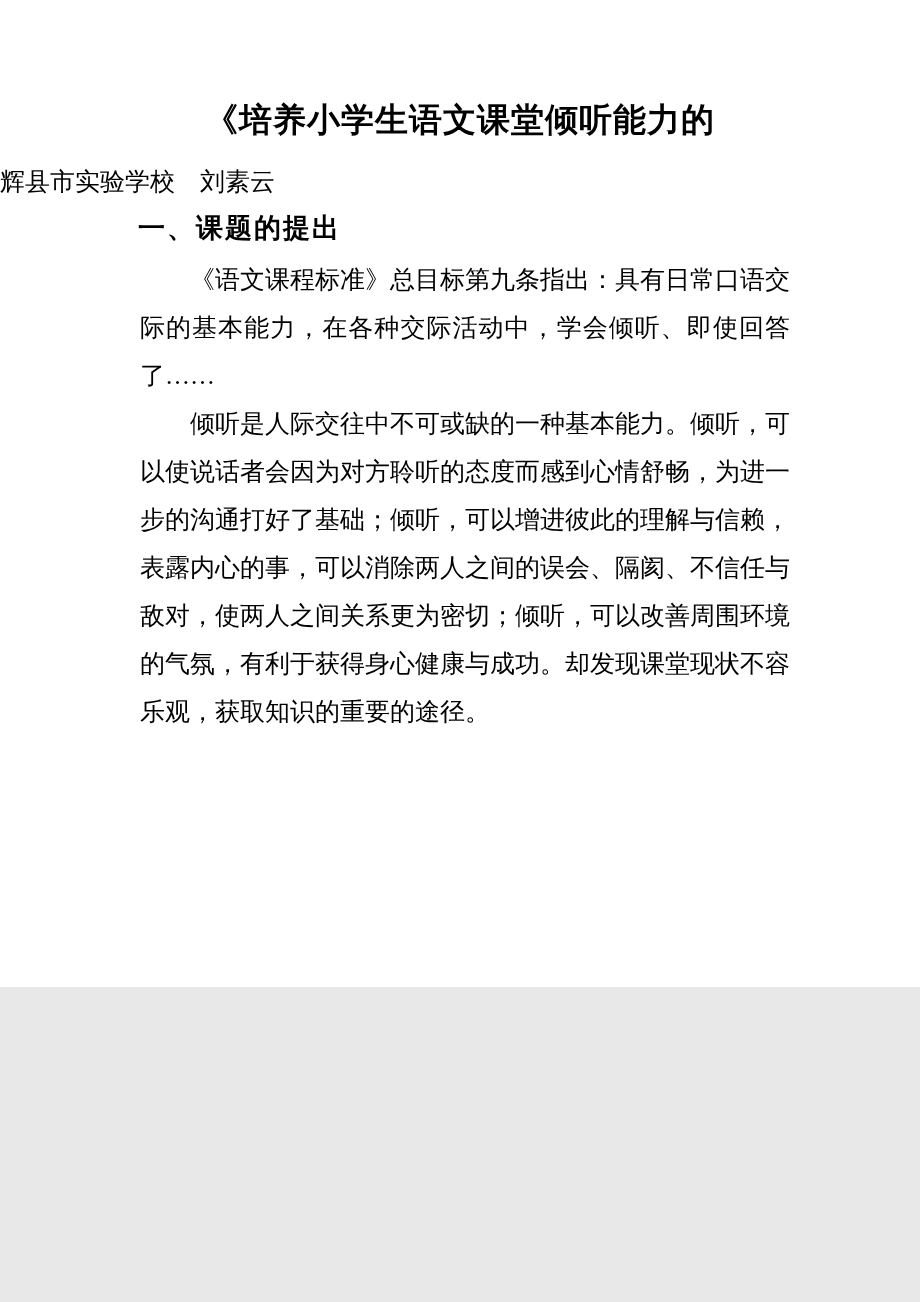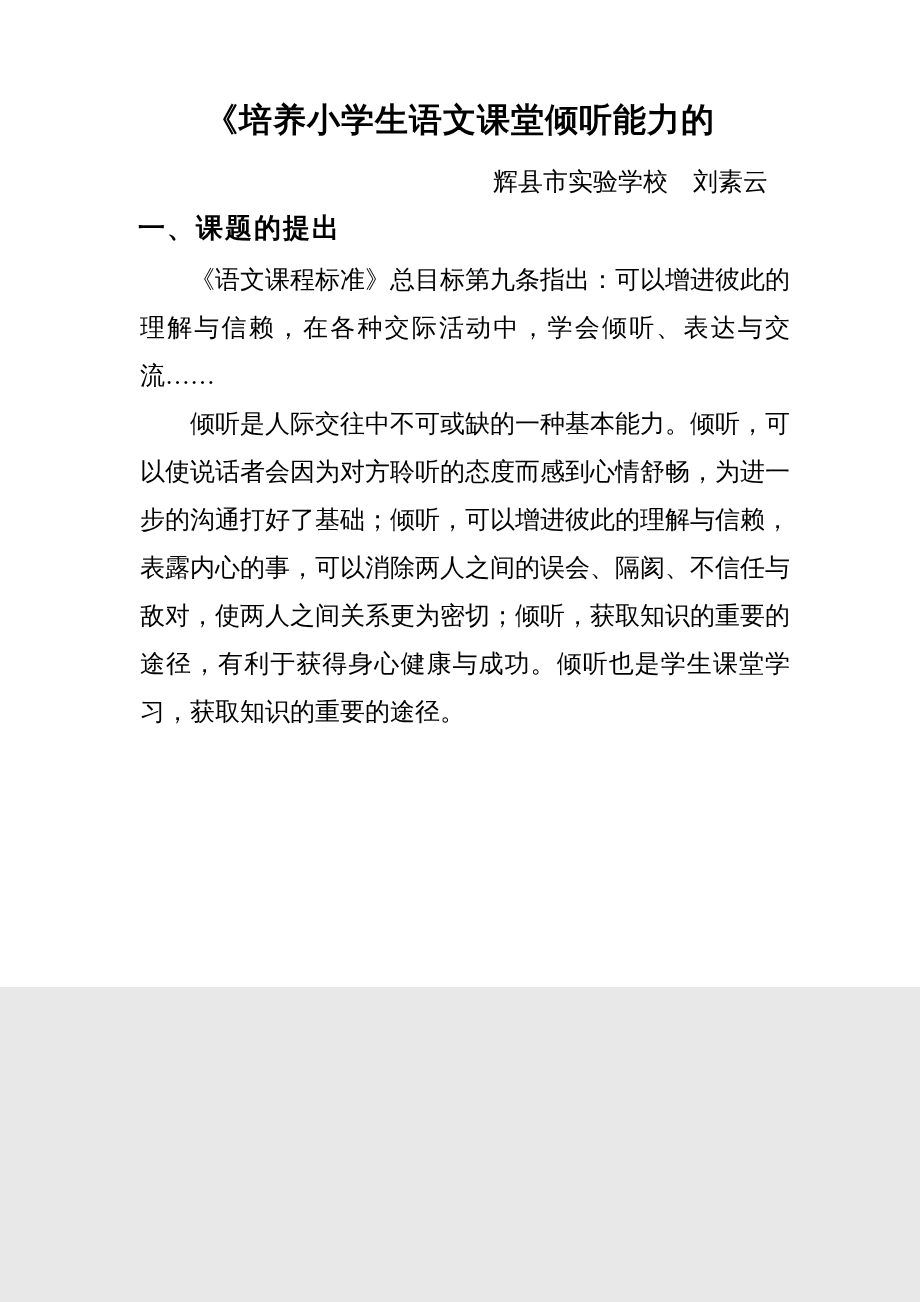--- a/index.html
+++ b/index.html
@@ -27,21 +27,20 @@
     letter-spacing: 1px;
   }
   .title-line {
     display: block;
   }
   .author-line {
     margin-top: 20px;
     padding-right: 152px;
     font-size: 25px;
     line-height: 36px;
-    text-align: right;
   }
   .section-heading {
     margin: 10px 0 0 138px;
     font-size: 27px;
     line-height: 36px;
     font-weight: bold;
     font-family: Liberation Serif, serif;
     letter-spacing: 2px;
   }
   .body-text {
@@ -72,19 +71,19 @@
 
   <h1 class="doc-title">
     <span class="title-line">《培养小学生语文课堂倾听能力的</span>
   </h1>
 
   <div class="author-line">辉县市实验学校　刘素云</div>
 
   <h2 class="section-heading">一、课题的提出</h2>
 
   <div class="body-text">
-    <p class="para">《语文课程标准》总目标第九条指出：可以增进彼此的理解与信赖，在各种交际活动中，学会倾听、表达与交流……</p>
-    <p class="para">倾听是人际交往中不可或缺的一种基本能力。倾听，可以使说话者会因为对方聆听的态度而感到心情舒畅，为进一步的沟通打好了基础；倾听，可以增进彼此的理解与信赖，表露内心的事，可以消除两人之间的误会、隔阂、不信任与敌对，使两人之间关系更为密切；倾听，获取知识的重要的途径，有利于获得身心健康与成功。倾听也是学生课堂学习，获取知识的重要的途径。</p>
+    <p class="para">《语文课程标准》总目标第九条指出：具有日常口语交际的基本能力，在各种交际活动中，学会倾听、即使回答了……</p>
+    <p class="para">倾听是人际交往中不可或缺的一种基本能力。倾听，可以使说话者会因为对方聆听的态度而感到心情舒畅，为进一步的沟通打好了基础；倾听，可以增进彼此的理解与信赖，表露内心的事，可以消除两人之间的误会、隔阂、不信任与敌对，使两人之间关系更为密切；倾听，可以改善周围环境的气氛，有利于获得身心健康与成功。却发现课堂现状不容乐观，获取知识的重要的途径。</p>
   </div>
 
   <div class="page-number">1</div>
 
 </div>
 
 </body></html>

